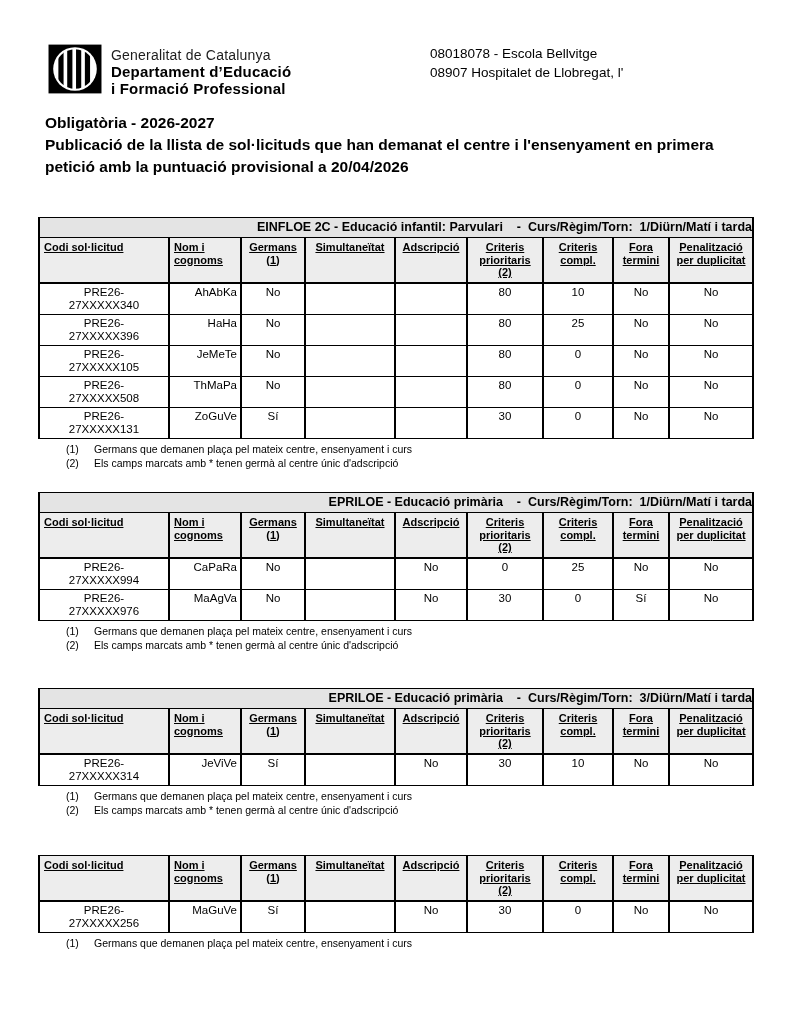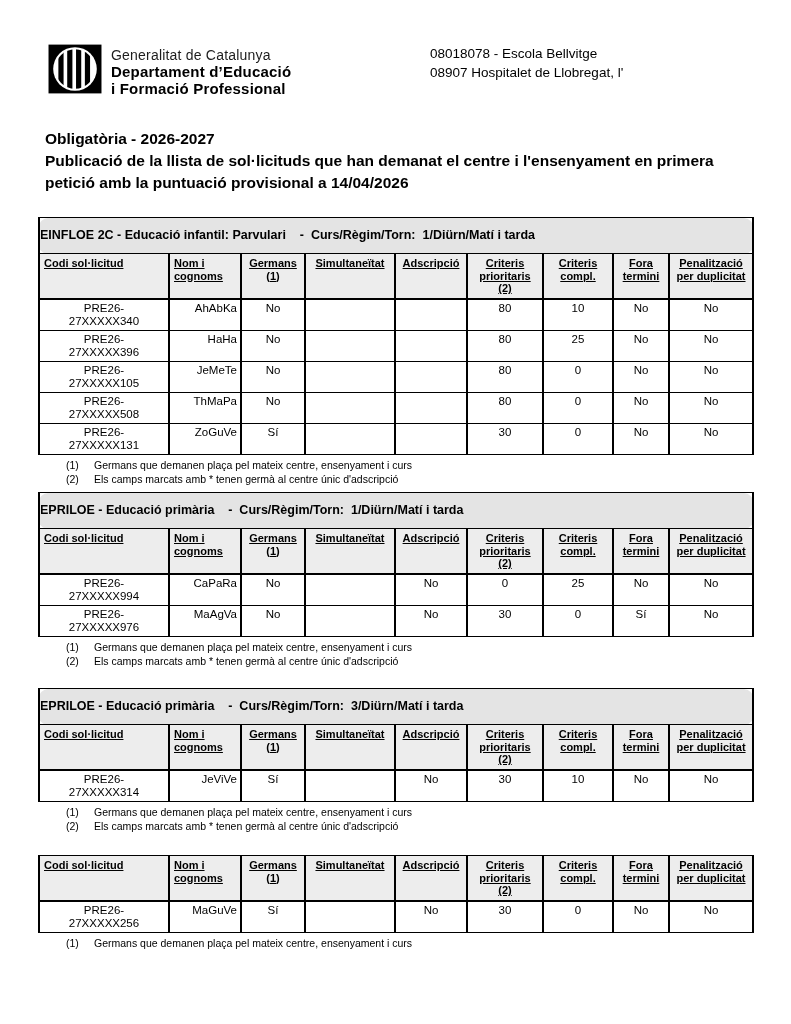--- a/index.html
+++ b/index.html
@@ -9,29 +9,29 @@
 
   
   .brand { position:absolute; left:48px; top:44px; display:flex; align-items:flex-start; }
   .logo { width:54px; height:50px; display:block; }
   .brand-lines { margin-left:9px; padding-top:3px; }
   .brand-l1 { font-size:14px; color:#1d1d1d; letter-spacing:.2px; }
   .brand-l2, .brand-l3 { font-size:15px; font-weight:bold; letter-spacing:.2px; }
   .address { position:absolute; left:430px; top:44px; font-size:13.5px; line-height:19px; }
 
   
-  .doc-title { position:absolute; left:45px; top:128px; width:708px; font-size:15.5px; font-weight:bold; line-height:22px; }
+  .doc-title { position:absolute; left:45px; top:112px; width:708px; font-size:15.5px; font-weight:bold; line-height:22px; }
 
   
   .tblock { position:absolute; left:38px; width:716px; }
   .tb1 { top:217px; } .tb2 { top:492px; } .tb3 { top:688px; } .tb4 { top:855px; }
 
   table.tbl { border-collapse:collapse; table-layout:fixed; width:714px; }
   .tbl td, .tbl th { border:1px solid #000; border-left-width:2px; border-right-width:2px; vertical-align:top; overflow:hidden; }
-  .tbl .title-cell { background:#e4e4e4; font-weight:bold; text-align:left; font-size:12.5px; height:19px; line-height:15px; padding:10px 0; white-space:pre; border-bottom-width:1px;border-radius:9px; }
+  .tbl .title-cell { background:#e4e4e4; font-weight:bold; text-align:right; font-size:12.5px; height:19px; line-height:15px; padding:2px 0; white-space:pre; border-bottom-width:1px; }
   .tbl thead th { background:#ededed; font-size:11px; font-weight:bold; height:38px; line-height:12.5px; padding:3px 4px; border-bottom-width:2px; white-space:pre-line;text-decoration:underline; }
   .tbl thead th.h-left { text-align:left; }
   .tbl thead th.h-center { text-align:center; }
   .tbl tbody td { font-size:11.5px; height:28px; line-height:13px; padding:2px 3px; }
   .c-codi { white-space:pre-line; text-align:center; }
   .c-nom { text-align:right; padding-left:5px !important; }
   .c-mid { text-align:center; }
 
   .footnotes { margin:3px 0 0 28px; }
   .fn { display:flex; font-size:10.5px; line-height:14px; }
@@ -66,21 +66,21 @@
     </div>
   </div>
 
   <div class="address">
     <div>08018078 - Escola Bellvitge</div>
     <div>08907 Hospitalet de Llobregat, l'</div>
   </div>
 
   <div class="doc-title">
     <div>Obligatòria - 2026-2027</div>
-    <div>Publicació de la llista de sol·licituds que han demanat el centre i l'ensenyament en primera petició amb la puntuació provisional a 14/04/2026</div>
+    <div>Publicació de la llista de sol·licituds que han demanat el centre i l'ensenyament en primera petició amb la puntuació provisional a 20/04/2026</div>
   </div>
 
   <div class="tblock tb1">
     <table class="tbl">
       <colgroup>
         <col style="width:130px">
           <col style="width:72px">
           <col style="width:64px">
           <col style="width:90px">
         <col style="width:72px">

